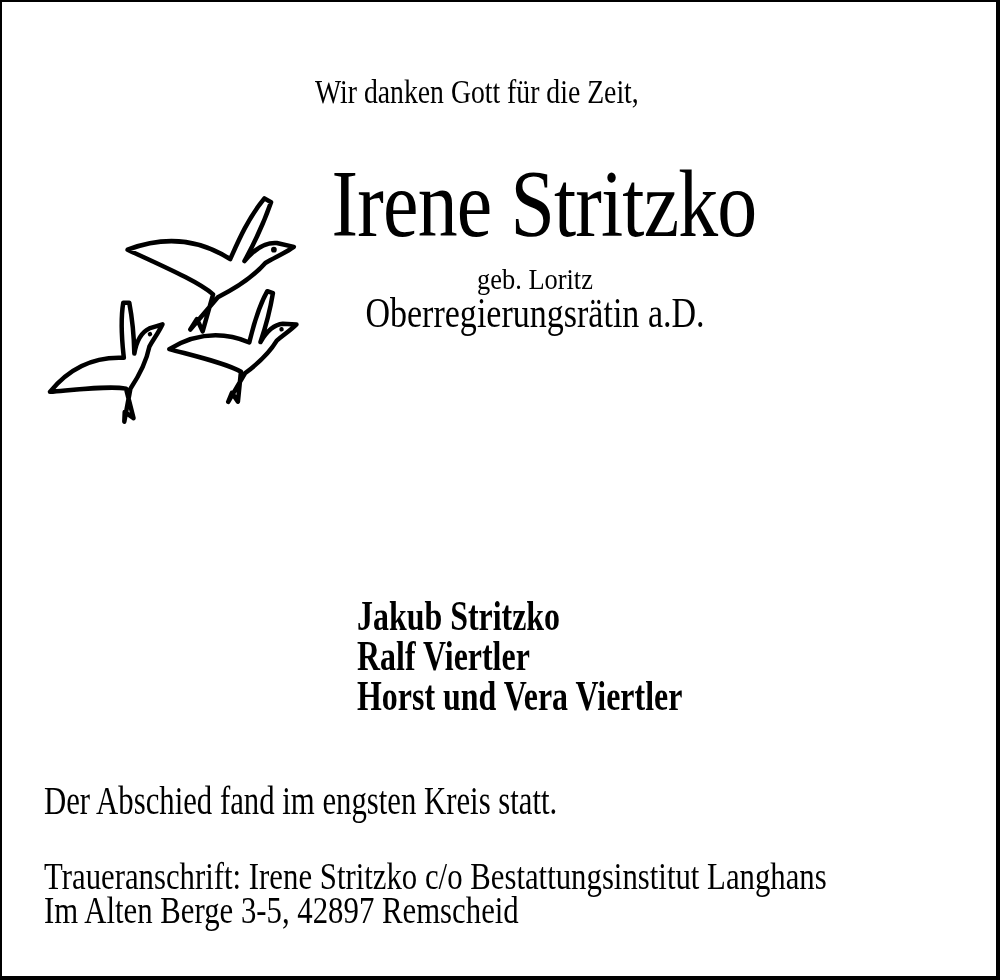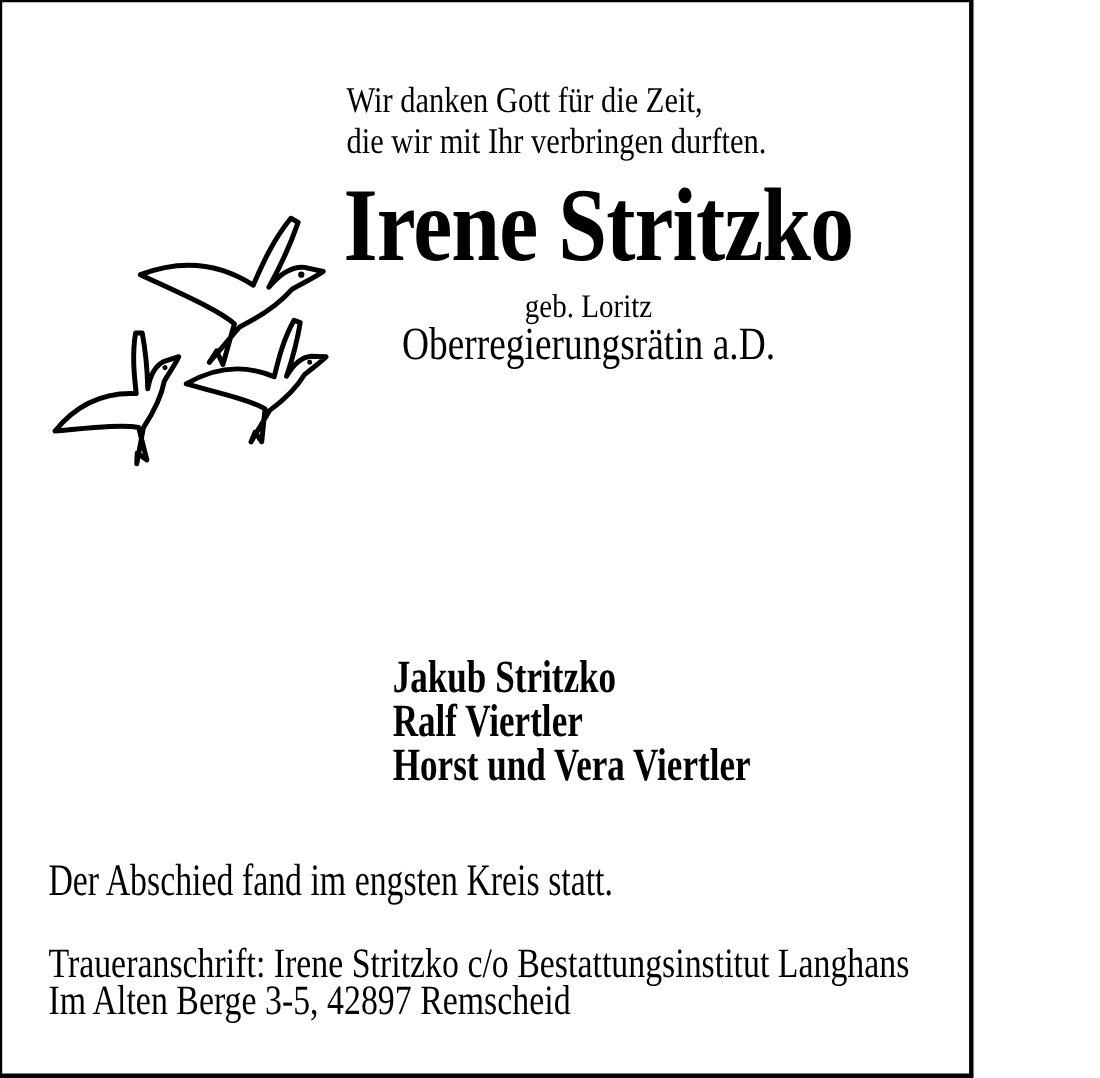--- a/index.html
+++ b/index.html
@@ -7,37 +7,37 @@
   body {
     width: 1000px; height: 980px;
     background: #ffffff;
     font-family: "Liberation Serif", "DejaVu Serif", serif;
     color: #000000;
     overflow: hidden;
   }
   .page {
     position: relative;
     box-sizing: border-box;
-    width: 885px; height: 980px;
+    width: 1000px; height: 980px;
     background: #ffffff;
     border-style: solid;
     border-color: #000000;
     border-width: 2px 4px 4px 2px;
   }
   .abs { position: absolute; white-space: nowrap; }
   .centered { transform: translateX(-50%); }
   .cond { display: inline-block; transform-origin: left top; }
   .cond.mid { transform-origin: center top; }
 
   
   .intro { left: 313px; top: 72px; font-size: 33px; line-height: 37px; }
   .intro .cond { transform: scaleX(0.84); }
 
   
-  .name { left: 542px; top: 152px; font-size: 95px; line-height: 100px; font-weight: bold; letter-spacing: -1px; }
+  .name { left: 542px; top: 152px; font-size: 95px; line-height: 100px; font-weight: normal; letter-spacing: -1px; }
   .name .cond { transform: scaleX(0.84); }
   .maiden { left: 533px; top: 259px; font-size: 30px; line-height: 36px; }
   .maiden .cond { transform: scaleX(0.88); }
   .prof-title { left: 533px; top: 289px; font-size: 42px; line-height: 44px; }
   .prof-title .cond { transform: scaleX(0.81); }
 
   
   .dates { left: 315px; top: 375px; font-size: 42px; line-height: 44px; font-weight: bold; }
   .dates .row { display: inline-flex; gap: 91px; transform: scaleX(0.81); transform-origin: left top; }
   .dates .sym { margin-right: 11px; }
@@ -75,21 +75,20 @@
         <circle class="gull-eye" cx="162" cy="66" r="3"></circle>
       </g>
     </defs>
     <use href="#gull" transform="translate(118,118) rotate(-10) scale(0.74)"></use>
     <use href="#gull" transform="translate(-17,168) rotate(-30) scale(0.75)"></use>
     <use href="#gull" transform="translate(83,3) scale(0.95)"></use>
   </svg>
 
   <div class="abs intro">
     <div><span class="cond">Wir danken Gott für die Zeit,</span></div>
-    <div><span class="cond">die wir mit Ihr verbringen durften.</span></div>
   </div>
 
   <div class="abs centered name">
     <span class="cond mid">Irene Stritzko</span>
   </div>
 
   <div class="abs centered maiden">
     <span class="cond mid">geb. Loritz</span>
   </div>
 

